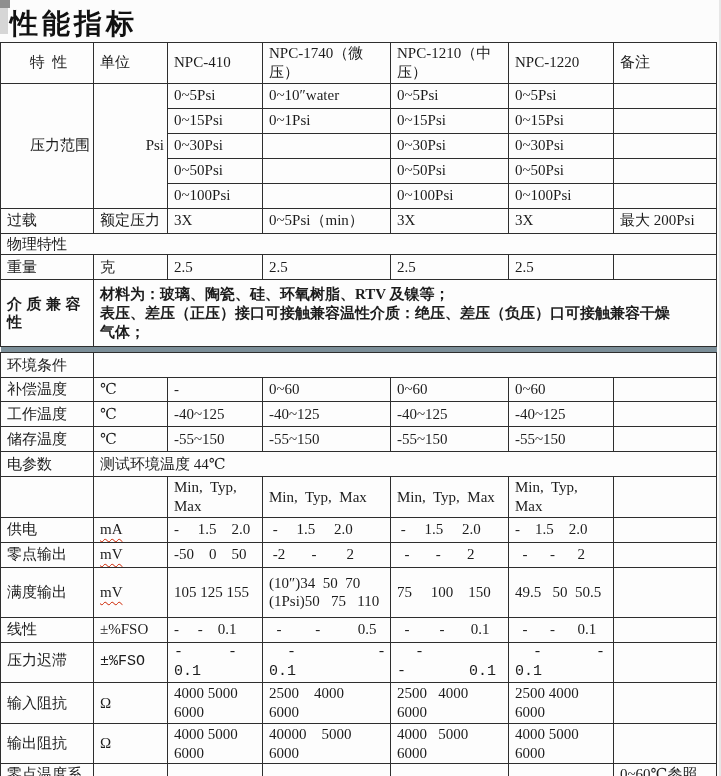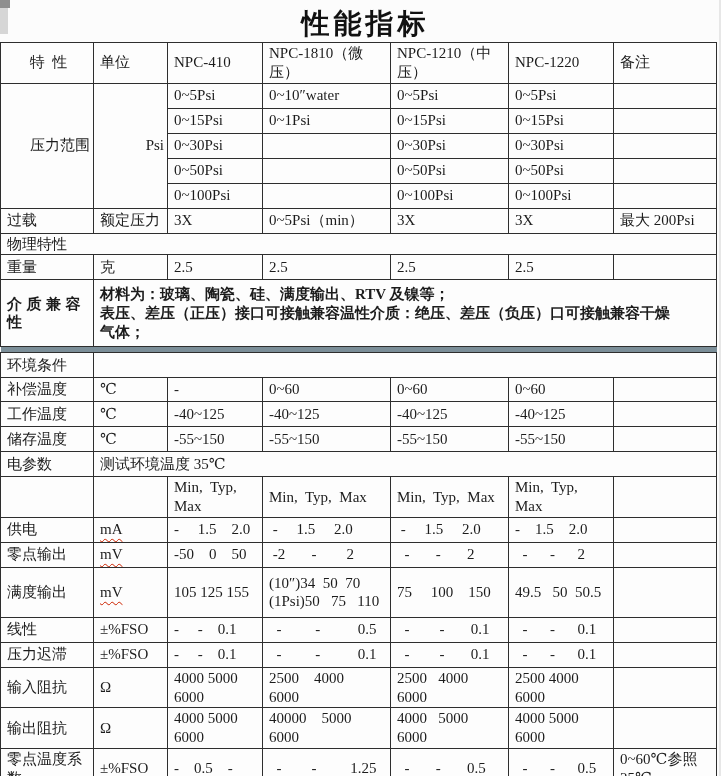--- a/index.html
+++ b/index.html
@@ -12,21 +12,20 @@
   }
   .page{position:relative;width:721px;height:776px;}
   .page-edge{position:absolute;right:0;top:0;width:2px;height:100%;background:#e7e7e7;}
   .artifact-dark{position:absolute;left:0;top:0;width:10px;height:8px;background:#8f8f8f;}
   .artifact-light{position:absolute;left:0;top:8px;width:8px;height:26px;background:#d6d6d6;}
   .title{
     box-sizing:border-box;height:42px;
     padding:5px 0 0 10px;
     font-size:28px;font-weight:bold;letter-spacing:4px;
     color:#111;
-    text-align:center;
   }
   table.spec{
     border-collapse:collapse;table-layout:fixed;
     width:716px;margin-left:0;
     background:#fdfdfd;
   }
   table.spec td{
     border:1px solid #2e2e2e;
     padding:1px 3px 1px 6px;
     font-size:15px;
@@ -69,21 +68,21 @@
       <col style="width:128px">
         <col style="width:118px">
         <col style="width:105px">
       <col style="width:103px">
     </colgroup>
     <tbody id="spec-tbody">
         <tr style="height: 25px; margin-top: 41px;">
           <td class="center">特  性</td>
           <td>单位</td>
           <td>NPC-410</td>
-          <td>NPC-1810（微压）</td>
+          <td>NPC-1740（微压）</td>
           <td>NPC-1210（中压）</td>
           <td>NPC-1220</td>
           <td>备注</td>
         </tr>
         <tr style="height: 25px;">
           <td rowspan="5" class="label vmid">压力范围</td>
           <td rowspan="5" class="vmid">Psi</td>
           <td>0~5Psi</td>
           <td>0~10″water</td>
           <td>0~5Psi</td>
@@ -134,21 +133,21 @@
           <td class="label">重量</td>
           <td>克</td>
           <td>2.5</td>
           <td>2.5</td>
           <td>2.5</td>
           <td>2.5</td>
           <td></td>
         </tr>
         <tr style="height: 67px; font-weight: bold;">
           <td class="label wrapjust">介质兼容性</td>
-          <td colspan="6" class="media">材料为：玻璃、陶瓷、硅、满度输出、RTV 及镍等；
+          <td colspan="6" class="media">材料为：玻璃、陶瓷、硅、环氧树脂、RTV 及镍等；
 表压、差压（正压）接口可接触兼容温性介质：绝压、差压（负压）口可接触兼容干燥
 气体；</td>
         </tr>
         <tr class="sep" style="height: 6px;">
           <td colspan="7" style="background: rgb(123, 142, 152);"></td>
         </tr>
         <tr style="height: 25px;">
           <td class="label">环境条件</td>
           <td colspan="6"></td>
         </tr>
@@ -174,21 +173,21 @@
           <td class="label">储存温度</td>
           <td>℃</td>
           <td>-55~150</td>
           <td>-55~150</td>
           <td>-55~150</td>
           <td>-55~150</td>
           <td></td>
         </tr>
         <tr style="height: 25px;">
           <td class="label">电参数</td>
-          <td colspan="6">测试环境温度 35℃</td>
+          <td colspan="6">测试环境温度 44℃</td>
         </tr>
         <tr style="height: 24px;">
           <td></td>
           <td></td>
           <td class="mtm">Min,  Typ,  Max</td>
           <td class="mtm">Min,  Typ,  Max</td>
           <td class="mtm">Min,  Typ,  Max</td>
           <td class="mtm">Min,  Typ,  Max</td>
           <td></td>
         </tr>
@@ -222,21 +221,21 @@
         </tr>
         <tr style="height: 25px;">
           <td class="label">线性</td>
           <td>±%FSO</td>
           <td>-     -    0.1</td>
           <td>  -         -          0.5</td>
           <td>  -        -       0.1</td>
           <td>  -      -      0.1</td>
           <td></td>
         </tr>
-        <tr style="height: 25px;">
+        <tr style="height: 25px; font-family: Liberation Mono, monospace;">
           <td class="label">压力迟滞</td>
           <td>±%FSO</td>
           <td>-     -    0.1</td>
           <td>  -         -          0.1</td>
           <td>  -        -       0.1</td>
           <td>  -      -      0.1</td>
           <td></td>
         </tr>
         <tr style="height: 27px; margin-left: 48px;">
           <td class="label">输入阻抗</td>

